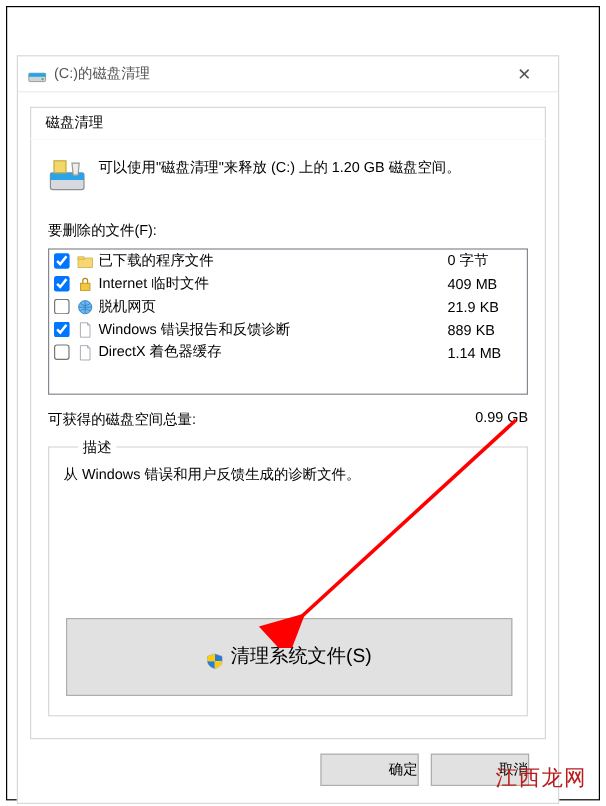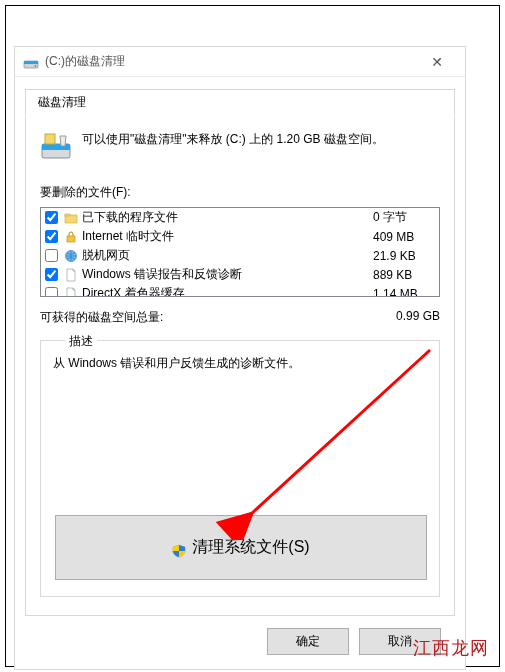--- a/index.html
+++ b/index.html
@@ -74,21 +74,21 @@
     align-items: flex-start;
     gap: 10px;
     margin-bottom: 22px;
   }
   .section-label {
     margin-bottom: 6px;
   }
   .file-list {
     border: 1px solid #828790;
     background: #fff;
-    height: 90px;
+    height: 122px;
     overflow-y: auto;
   }
   .file-row {
     display: flex;
     align-items: center;
     padding: 1px 6px 1px 4px;
     height: 19px;
     gap: 4px;
   }
   .file-row input[type=checkbox] {
@@ -146,20 +146,21 @@
     gap: 10px;
     padding: 12px 14px 14px 14px;
   }
   .std-btn {
     border: 1px solid #adadad;
     background: #e1e1e1;
     padding: 4px 0;
     width: 82px;
     font-size: 12px;
     font-family: inherit;
+    text-align: right;
   }
   
   .drive-icon { width:16px; height:16px; }
   .disk-big { width:32px; height:32px; }
   
   .fi { width:14px; height:14px; display:inline-block; }
   
   .arrow-svg {
     position: absolute;
     left: 180px;

